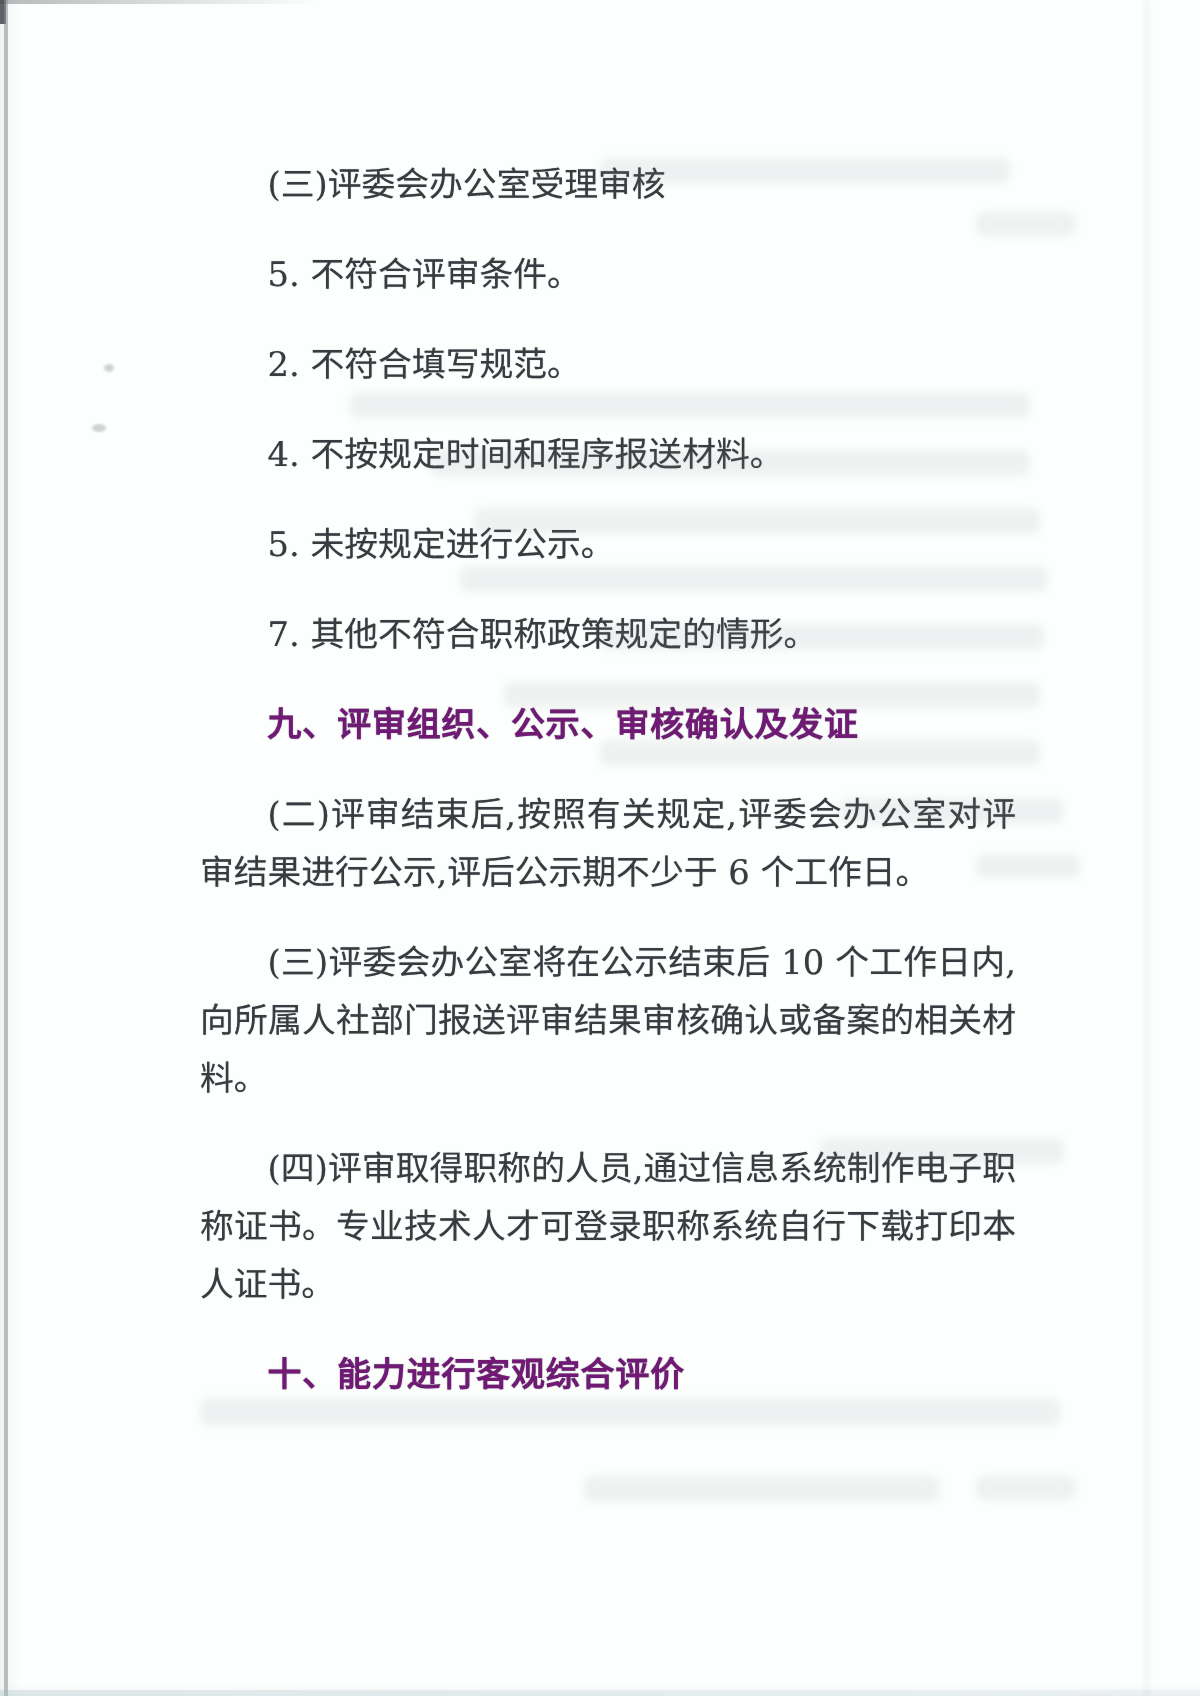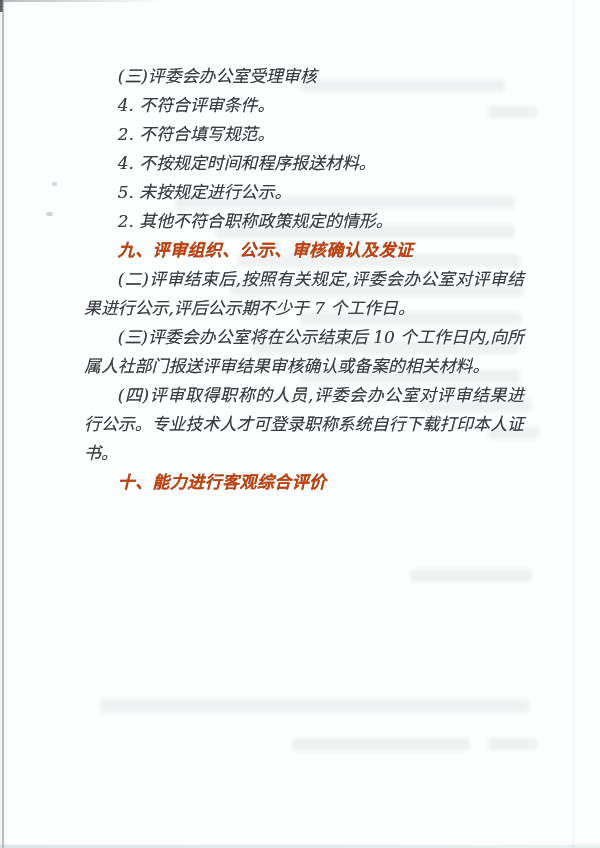--- a/index.html
+++ b/index.html
@@ -29,32 +29,31 @@
     position: absolute;
     left: 84px;
     top: 62px;
     width: 440px;
     font-size: 16.9px;
     line-height: 29px;
     color: #383c40;
     text-shadow: 0 0 0.5px rgba(56,60,64,0.55);
   }
   .doc p {
-    margin: 0;
+    margin: 16px;
     text-indent: 2em;
-    font-style: italic;
   }
   .doc p.para {
     text-align: justify;
     text-justify: inter-ideograph;
   }
   .doc p.heading {
     font-family: "DejaVu Sans", sans-serif;
     font-weight: 700;
-    color: #c2410c;
+    color: #701a75;
     letter-spacing: 0.5px;
     text-shadow: 0 0 0.6px rgba(38,41,44,0.6);
   }
   
   .smudge {
     position: absolute;
     background: #848b8e;
     opacity: 0.11;
     filter: blur(2px);
     border-radius: 4px;
@@ -99,29 +98,29 @@
     background: linear-gradient(to right, rgba(95,105,108,0.45), rgba(95,105,108,0.0));
   }
 </style>
 </head>
 <body>
 
 <div class="page">
 
   <div class="doc">
       <p class="ln subhead">(三)评委会办公室受理审核</p>
-      <p class="ln item">4. 不符合评审条件。</p>
+      <p class="ln item">5. 不符合评审条件。</p>
       <p class="ln item">2. 不符合填写规范。</p>
       <p class="ln item">4. 不按规定时间和程序报送材料。</p>
       <p class="ln item">5. 未按规定进行公示。</p>
-      <p class="ln item">2. 其他不符合职称政策规定的情形。</p>
+      <p class="ln item">7. 其他不符合职称政策规定的情形。</p>
       <p class="ln heading">九、评审组织、公示、审核确认及发证</p>
-      <p class="ln para">(二)评审结束后,按照有关规定,评委会办公室对评审结果进行公示,评后公示期不少于 7 个工作日。</p>
+      <p class="ln para">(二)评审结束后,按照有关规定,评委会办公室对评审结果进行公示,评后公示期不少于 6 个工作日。</p>
       <p class="ln para">(三)评委会办公室将在公示结束后 10 个工作日内,向所属人社部门报送评审结果审核确认或备案的相关材料。</p>
-      <p class="ln para">(四)评审取得职称的人员,评委会办公室对评审结果进行公示。专业技术人才可登录职称系统自行下载打印本人证书。</p>
+      <p class="ln para">(四)评审取得职称的人员,通过信息系统制作电子职称证书。专业技术人才可登录职称系统自行下载打印本人证书。</p>
       <p class="ln heading">十、能力进行客观综合评价</p>
     </div>
 
   <div>
 
     <div class="smudge" style="left:300px; top:79px;  width:205px; height:13px;"></div>
     <div class="smudge" style="left:488px; top:106px; width:50px;  height:12px;"></div>
     <div class="smudge" style="left:175px; top:196px; width:340px; height:13px;"></div>
     <div class="smudge" style="left:215px; top:225px; width:300px; height:13px;"></div>
     <div class="smudge" style="left:237px; top:254px; width:283px; height:13px;"></div>

